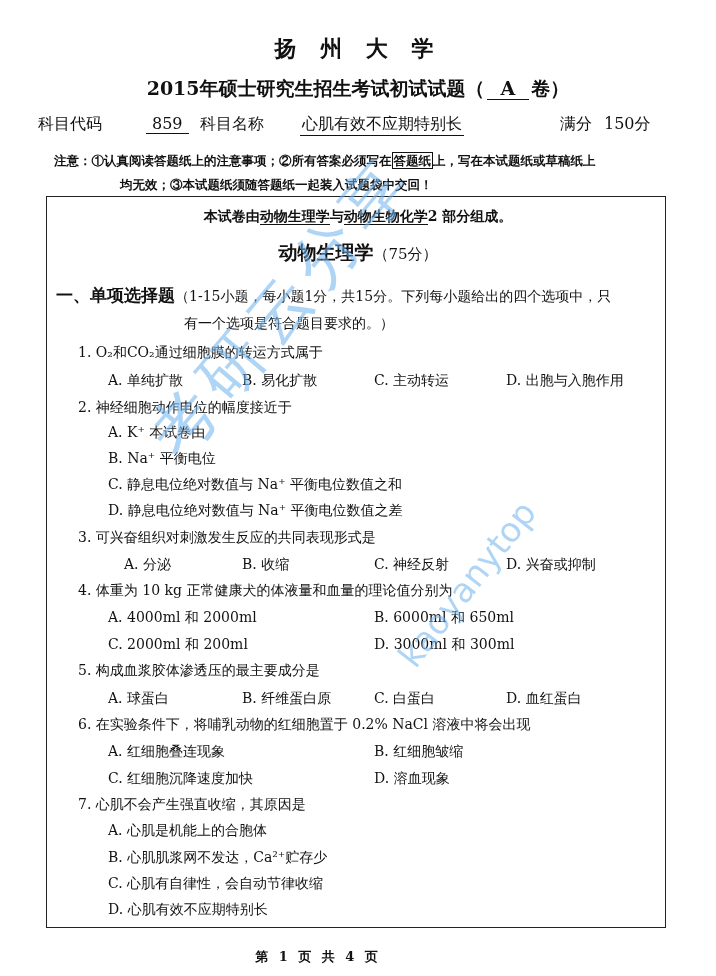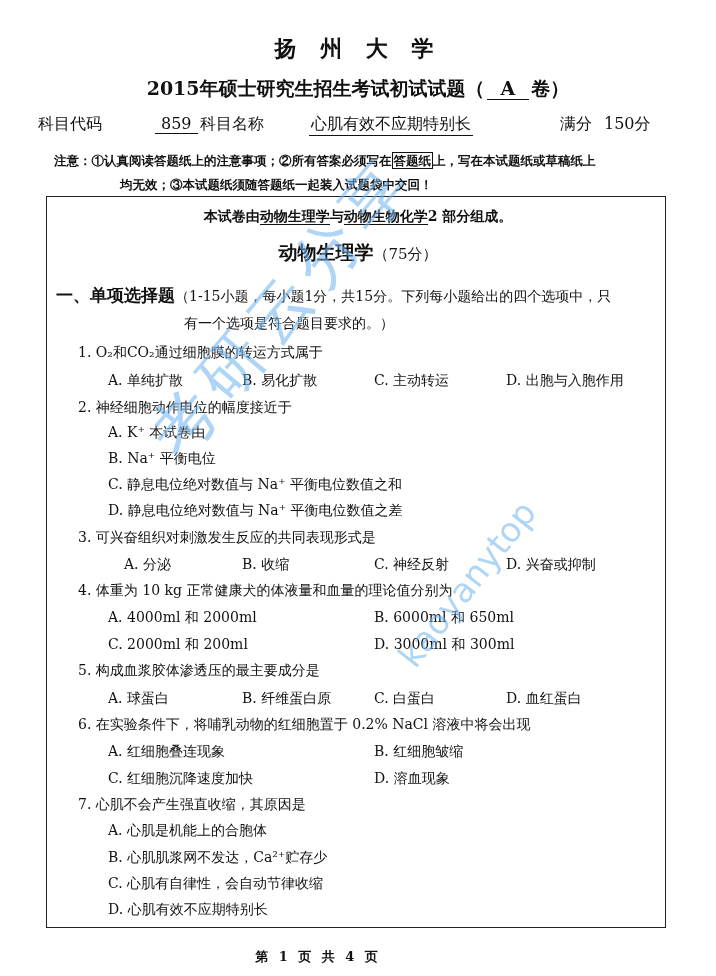--- a/index.html
+++ b/index.html
@@ -7,21 +7,21 @@
     width: 716px; height: 976px; position: relative; overflow: hidden;
     font-family: "DejaVu Serif", "Liberation Serif", serif;
     color: #111;
   }
   .abs { position: absolute; }
   .title-uni { top: 34px; left: 0; width: 716px; text-align: center; font-size: 22px; font-weight: bold; letter-spacing: 8px; }
   .title-exam { top: 76px; left: 0; width: 716px; text-align: center; font-size: 19px; font-weight: bold; }
   .title-exam .paper { display: inline-block; border-bottom: 1.5px solid #111; padding: 0 14px; margin: 0 2px; }
   .subject-row { top: 114px; left: 38px; width: 640px; font-size: 16px; }
   .subject-row span { position: absolute; white-space: nowrap; }
-  .ul { border-bottom: 1.5px solid #111; margin-left: 9px; }
+  .ul { border-bottom: 1.5px solid #111; }
   .notice { left: 54px; width: 630px; font-size: 12.5px; font-weight: bold; line-height: 22px; }
   .notice .boxed { border: 1px solid #111; padding: 0 1px; }
   .frame { top: 196px; left: 46px; width: 618px; height: 730px; border: 1.5px solid #222; }
   .intro { top: 208px; left: 0; width: 716px; text-align: center; font-size: 14px; font-weight: bold; }
   .intro .u { border-bottom: 1.2px solid #111; }
   .sec-title { top: 240px; left: 0; width: 716px; text-align: center; font-size: 19px; font-weight: bold; }
   .sec-title .pts { font-size: 15px; font-weight: normal; }
   .part { top: 284px; left: 56px; font-size: 17px; font-weight: bold; white-space: nowrap; }
   .part .desc { font-size: 14px; font-weight: normal; }
   .part2 { top: 315px; left: 184px; font-size: 14px; white-space: nowrap; }

